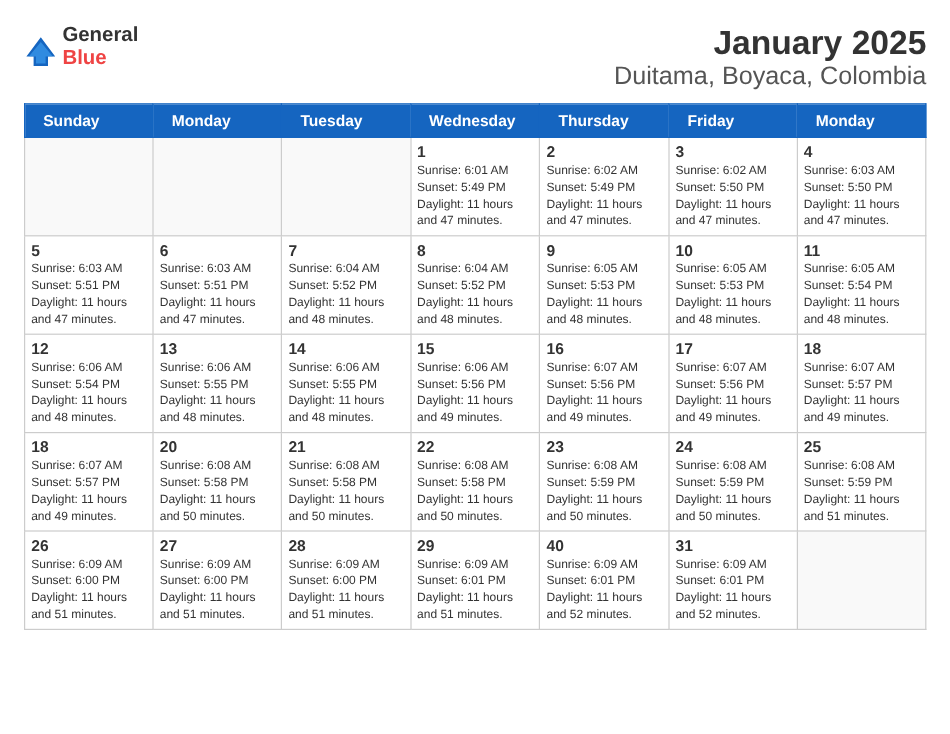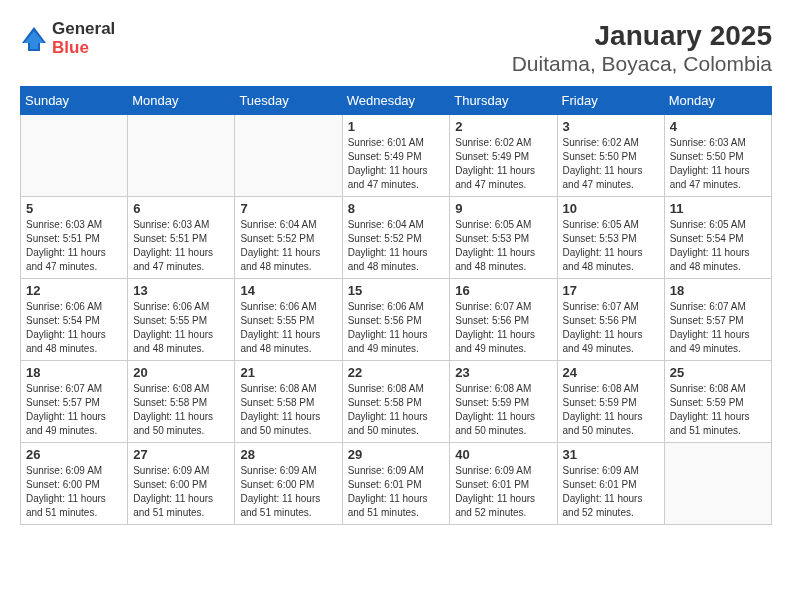--- a/index.html
+++ b/index.html
@@ -11,21 +11,21 @@
       padding: 20px;
     }
     .header {
       display: flex;
       justify-content: space-between;
       align-items: flex-start;
       margin-bottom: 10px;
     }
     .logo {
       display: flex;
-      align-items: center;
+      align-items: flex-end;
       gap: 4px;
     }
     .logo-icon {
       width: 28px;
       height: 28px;
     }
     .title-block {
       text-align: right;
     }
     .month-year {
@@ -39,22 +39,22 @@
     }
     .calendar {
       width: 100%;
       border-collapse: collapse;
       border: 1px solid #ccc;
     }
     .calendar th {
       background-color: #1565c0;
       color: #fff;
       font-size: 13px;
-      font-weight: normal;
-      padding: 6px 4px;
+      font-weight: bold;
+      padding: 6px 15px;
       text-align: left;
       border: 1px solid #1565c0;
     }
     .calendar td {
       border: 1px solid #ccc;
       vertical-align: top;
       padding: 4px 5px;
       font-size: 10.5px;
       color: #333;
       width: 108px;

